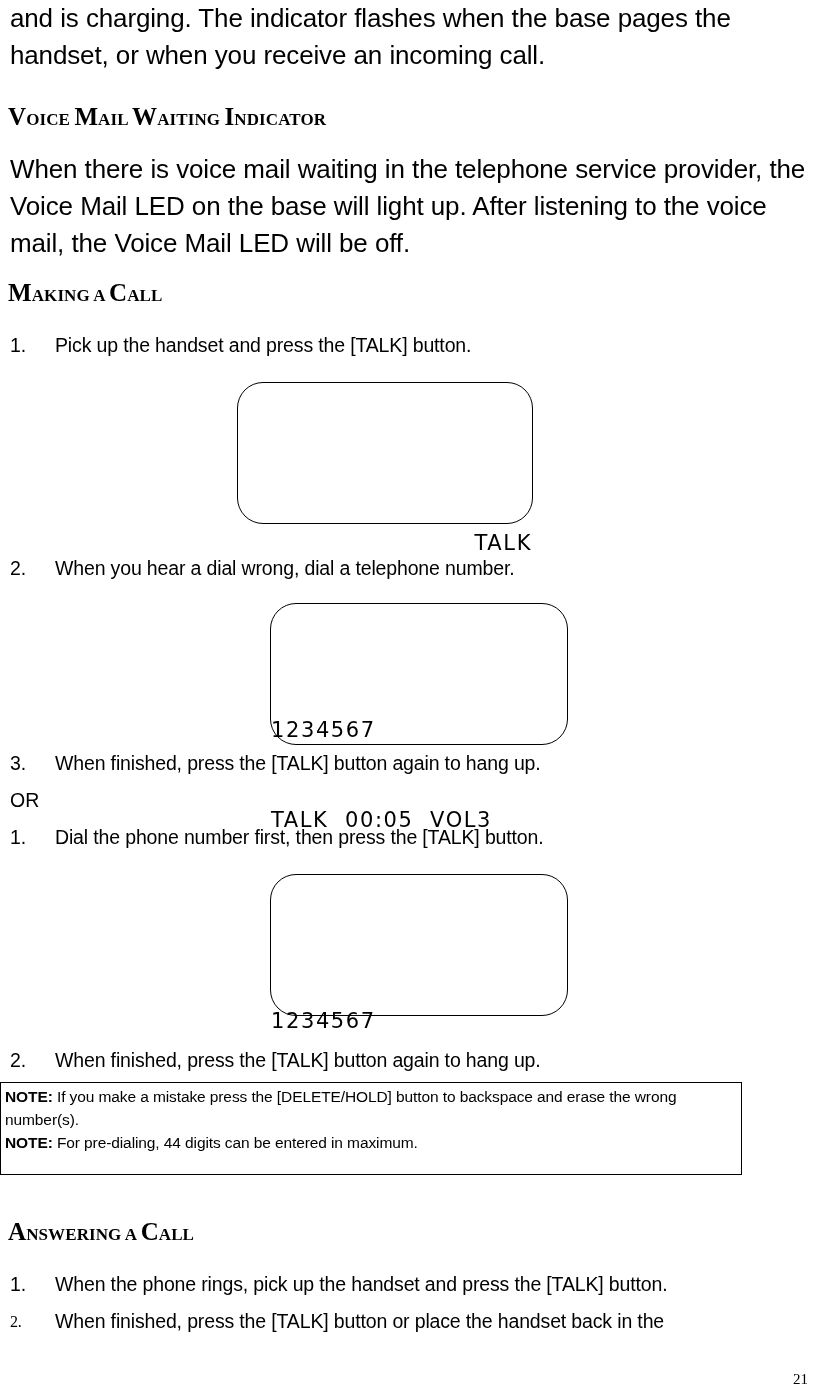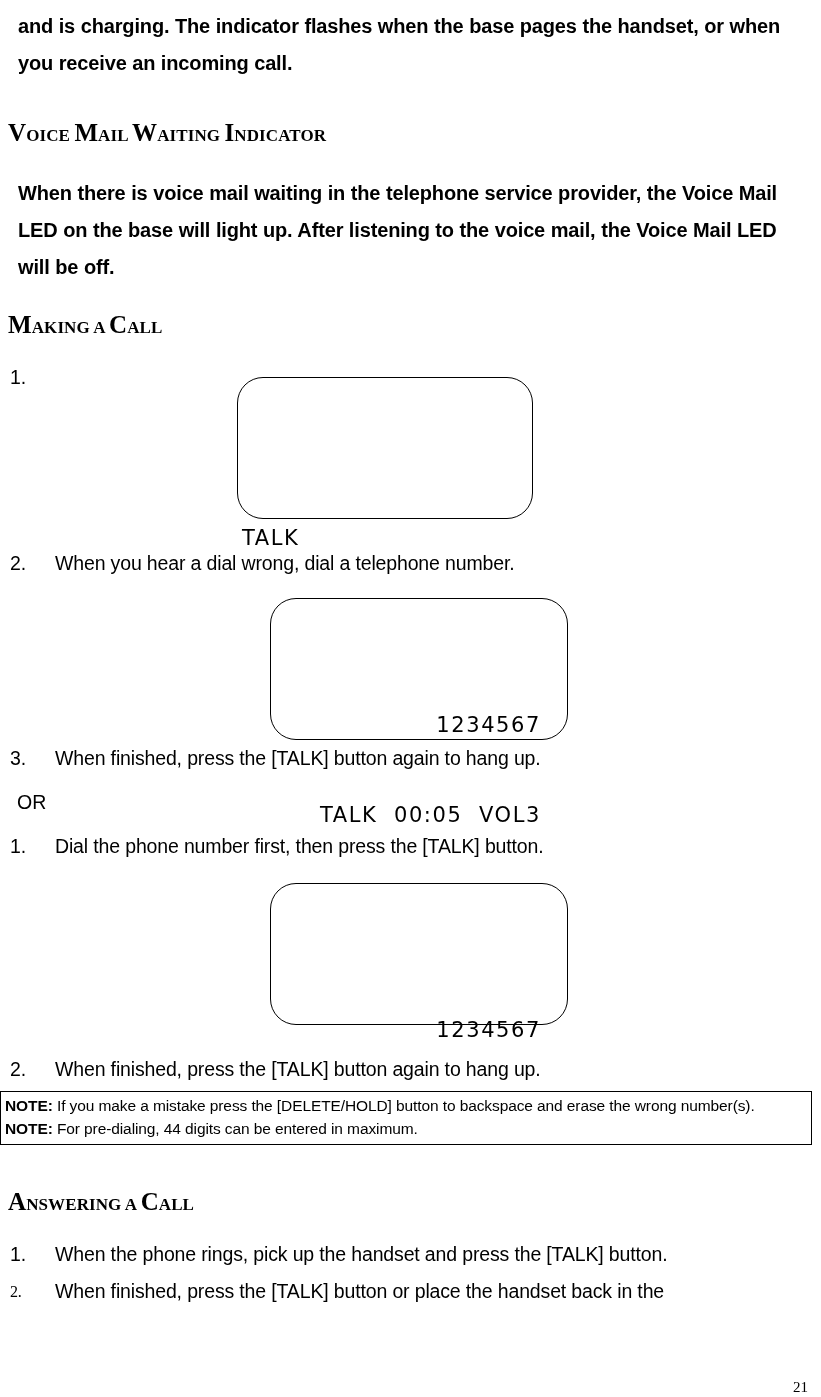--- a/index.html
+++ b/index.html
@@ -19,27 +19,26 @@
   .page {
     position: relative;
     width: 821px;
     height: 1397px;
     padding: 0;
     box-sizing: border-box;
   }
 
   
   .para {
-    margin: 8px;
+    margin: 0;
     padding: 0 12px 0 10px;
-    font-size: 20px;
+    font-size: 26px;
     line-height: 37px;
     letter-spacing: -0.15px;
     word-spacing: 0.2px;
-    font-weight: bold;
   }
 
   
   .heading {
     margin: 0;
     padding: 0 0 0 8px;
     font-family: "Liberation Serif", serif;
     font-weight: bold;
     font-size: 25px;
     line-height: 34px;
@@ -69,57 +68,57 @@
     font-size: 19.5px;
     line-height: 37px;
   }
   
   .step .num.serif-small {
     font-family: "Liberation Serif", serif;
     font-size: 16px;
   }
 
   .plain-line {
-    margin: 7px;
+    margin: 0;
     padding: 0 0 0 10px;
     font-size: 19.5px;
     line-height: 37px;
   }
 
   
   .lcd {
     position: relative;
     box-sizing: border-box;
     border: 1.6px solid #000000;
     border-radius: 26px;
     background: #ffffff;
   }
   .lcd-inner {
     position: absolute;
     left: 0;
     right: 26px;
-    text-align: right;
+    text-align: left;
     font-family: "DejaVu Sans", sans-serif;
     font-size: 21px;
     line-height: 29px;
     letter-spacing: 1.6px;
     white-space: pre;
   }
 
   
   #lcd-box-1 {
     width: 296px;
     height: 142px;
     margin: 18px 0 0 237px;
   }
   #lcd-box-1 .lcd-inner {
     left: 4px;
     right: 0;
     top: 88px;
-    text-align: left;
+    text-align: right;
   }
 
   
   #lcd-box-2 {
     width: 298px;
     height: 142px;
     margin: 16px 0 0 270px;
   }
   #lcd-box-2 .lcd-inner {
     top: 54px;
@@ -134,24 +133,24 @@
     height: 142px;
     margin: 18px 0 0 270px;
   }
   #lcd-box-3 .lcd-inner {
     top: 74px;
   }
 
   
   .note-box {
     box-sizing: border-box;
-    width: 812px;
+    width: 742px;
     margin: 3px 0 0 0;
     border: 1.6px solid #000000;
-    padding: 2px 6px 4px 4px;
+    padding: 2px 6px 20px 4px;
   }
   .note-line {
     margin: 0;
     font-size: 15.5px;
     line-height: 23px;
     letter-spacing: -0.1px;
   }
   .note-line .note-label {
     font-weight: bold;
   }
@@ -186,20 +185,21 @@
   <p class="para">When there is voice mail waiting in the telephone service provider, the Voice Mail LED on the base will light up. After listening to the voice mail, the Voice Mail LED will be off.</p>
 
   <div class="spacer-sm"></div>
 
   <h2 class="heading"><span class="cap">M</span><span class="sc">AKING A </span><span class="cap">C</span><span class="sc">ALL</span></h2>
 
   <div class="spacer-sm"></div>
 
   <p class="step">
     <span class="num">1.</span>
+    <span>Pick up the handset and press the [TALK] button.</span>
   </p>
 
   <div class="lcd" id="lcd-box-1">
     <div class="lcd-inner">
       <div class="lcd-line">TALK</div>
     </div>
   </div>
 
   <div class="spacer-md"></div>
 

